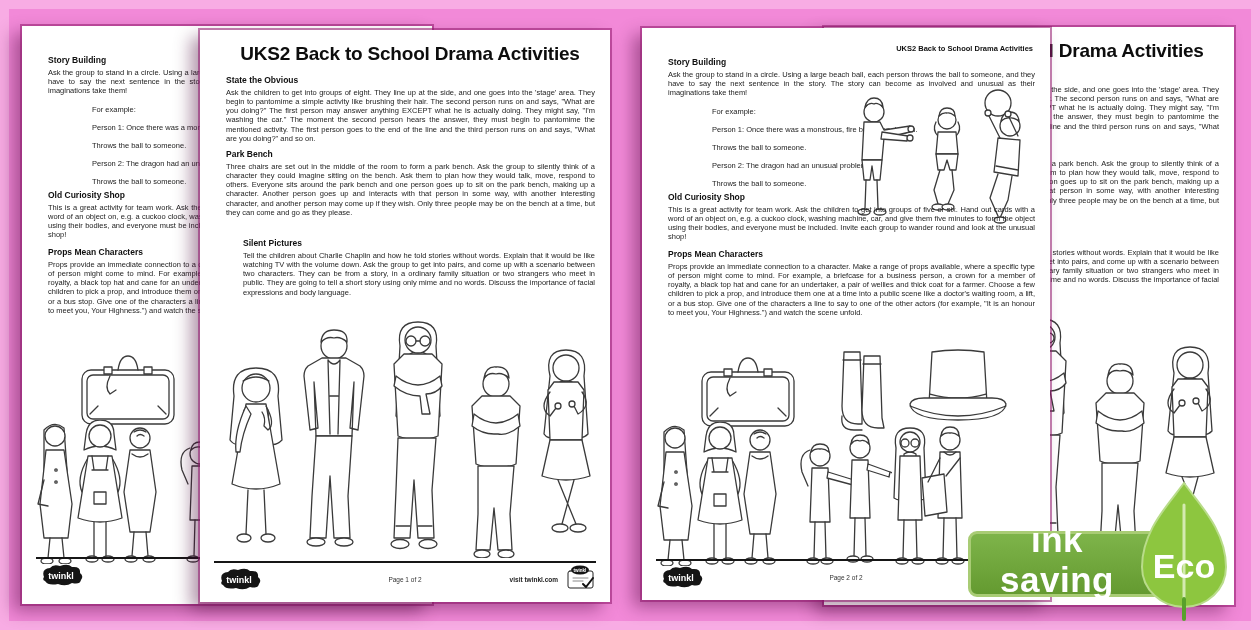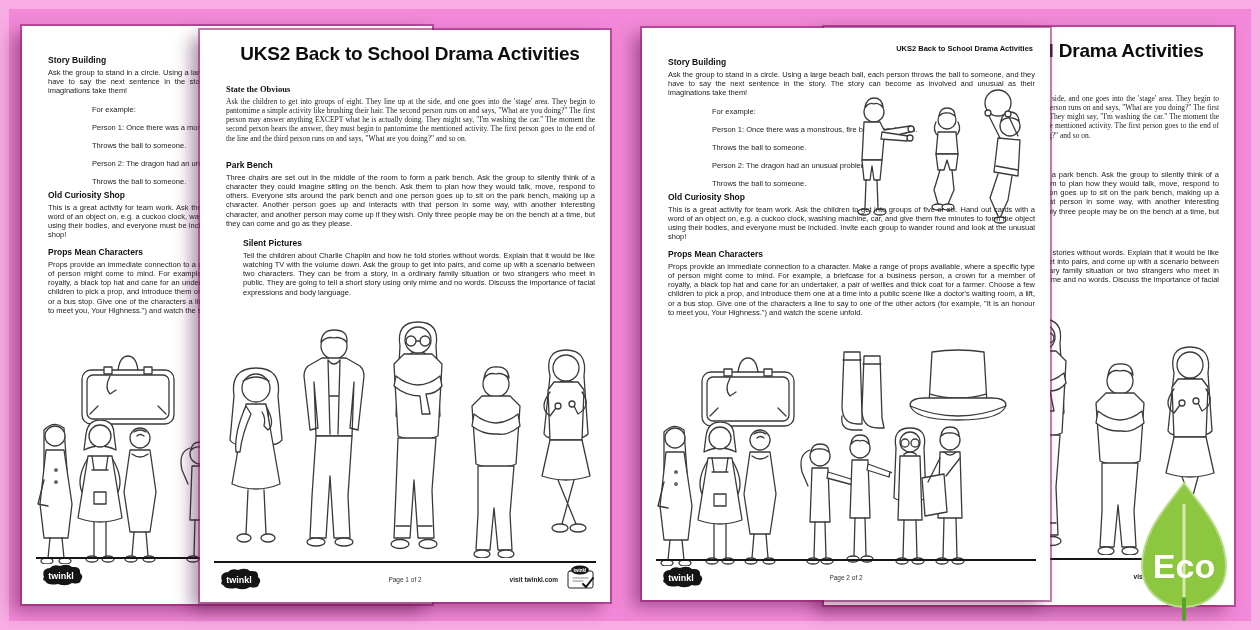--- a/index.html
+++ b/index.html
@@ -16,21 +16,21 @@
   .pos-fr{left:642px;top:28px;width:408px;height:572px;z-index:3;}
   .page *{box-sizing:border-box;}
   .page svg{position:absolute;}
   .page svg path,.page svg circle,.page svg rect,.page svg ellipse{
         stroke:#3a3a3a;stroke-width:1.3;fill:#ffffff;stroke-linecap:round;stroke-linejoin:round;}
   .page svg .noline{fill:none;}
   
   .sec{position:absolute;left:26px;right:15px;}
   .sec .h{font-size:8.5px;font-weight:bold;color:#101010;margin-bottom:2.5px;}
   .sec .b{font-size:7.5px;line-height:9.3px;color:#1c1c1c;text-align:justify;}
-  .page1 .s1{top:54px;font-family:Liberation Serif, serif;} .page1 .s2{top:130px;} .page1 .s3{top:208px;margin-left:17px;}
+  .page1 .s1{top:45px;} .page1 .s2{top:119px;} .page1 .s3{top:208px;margin-left:17px;}
   .p1-title{position:absolute;top:13px;left:24px;right:14px;text-align:center;
             font-size:19px;font-weight:bold;letter-spacing:-0.2px;color:#0d0d0d;}
   .p2-header{position:absolute;top:16px;right:17px;font-size:7.5px;font-weight:bold;color:#101010;}
   .page2 .s1{top:29px;} .page2 .s2{top:164px;} .page2 .s3{top:221px;}
   .ex{position:absolute;left:26px;font-size:7.5px;color:#1c1c1c;white-space:nowrap;padding-left:44px;}
   .ex0{top:79px;} .ex1{top:97px;} .ex2{top:115px;} .ex3{top:133px;} .ex4{top:151px;}
   
   .kidsA{left:14px;top:290px;width:382px;height:238px;}
   .ballkids{left:208px;top:58px;width:195px;height:150px;}
   .suitcase{left:52px;top:318px;width:108px;height:92px;}
@@ -505,19 +505,22 @@
         <ellipse cx="74" cy="137" rx="6" ry="3"></ellipse>
   </svg>
   <div class="frule"></div>
   <svg class="flogo" viewBox="0 0 44 22">
     <path style="fill:#151515;stroke:none" d="M4 13 Q1 5 10 4 Q13 0 20 2 Q28 -1 32 3 Q41 2 40 9 Q44 12 41 16 Q40 21 32 19 Q26 23 18 20 Q8 22 5 17 Q2 16 4 13 Z"></path>
     <text x="21" y="14.5" text-anchor="middle" font-size="9" font-weight="bold" fill="#ffffff" style="stroke:none;font-family:'Liberation Sans',sans-serif">twinkl</text>
   </svg>
   <div class="fpage">Page 2 of 2</div>
 </div>
 
+  <div class="eco-banner">
+    <span class="label">ink saving</span>
+  </div>
   <svg class="eco-leaf" viewBox="0 0 116 142">
     <path d="M58 4 C42 26 16 52 16 88 A42 40 0 0 0 100 88 C100 52 74 26 58 4 Z" style="fill:#8dc63f;stroke:#b9dc8a;stroke-width:2"></path>
     <path d="M58 26 L58 120" style="stroke:#d4eab0;stroke-width:3;fill:none;stroke-linecap:round"></path>
     <path d="M58 120 L58 140" style="stroke:#58a02c;stroke-width:4;fill:none;stroke-linecap:round"></path>
     <text x="58" y="99" text-anchor="middle" font-size="34" font-weight="bold" fill="#ffffff" style="font-family:'Liberation Sans',sans-serif">Eco</text>
   </svg>
 </div>
 
 </body></html>

